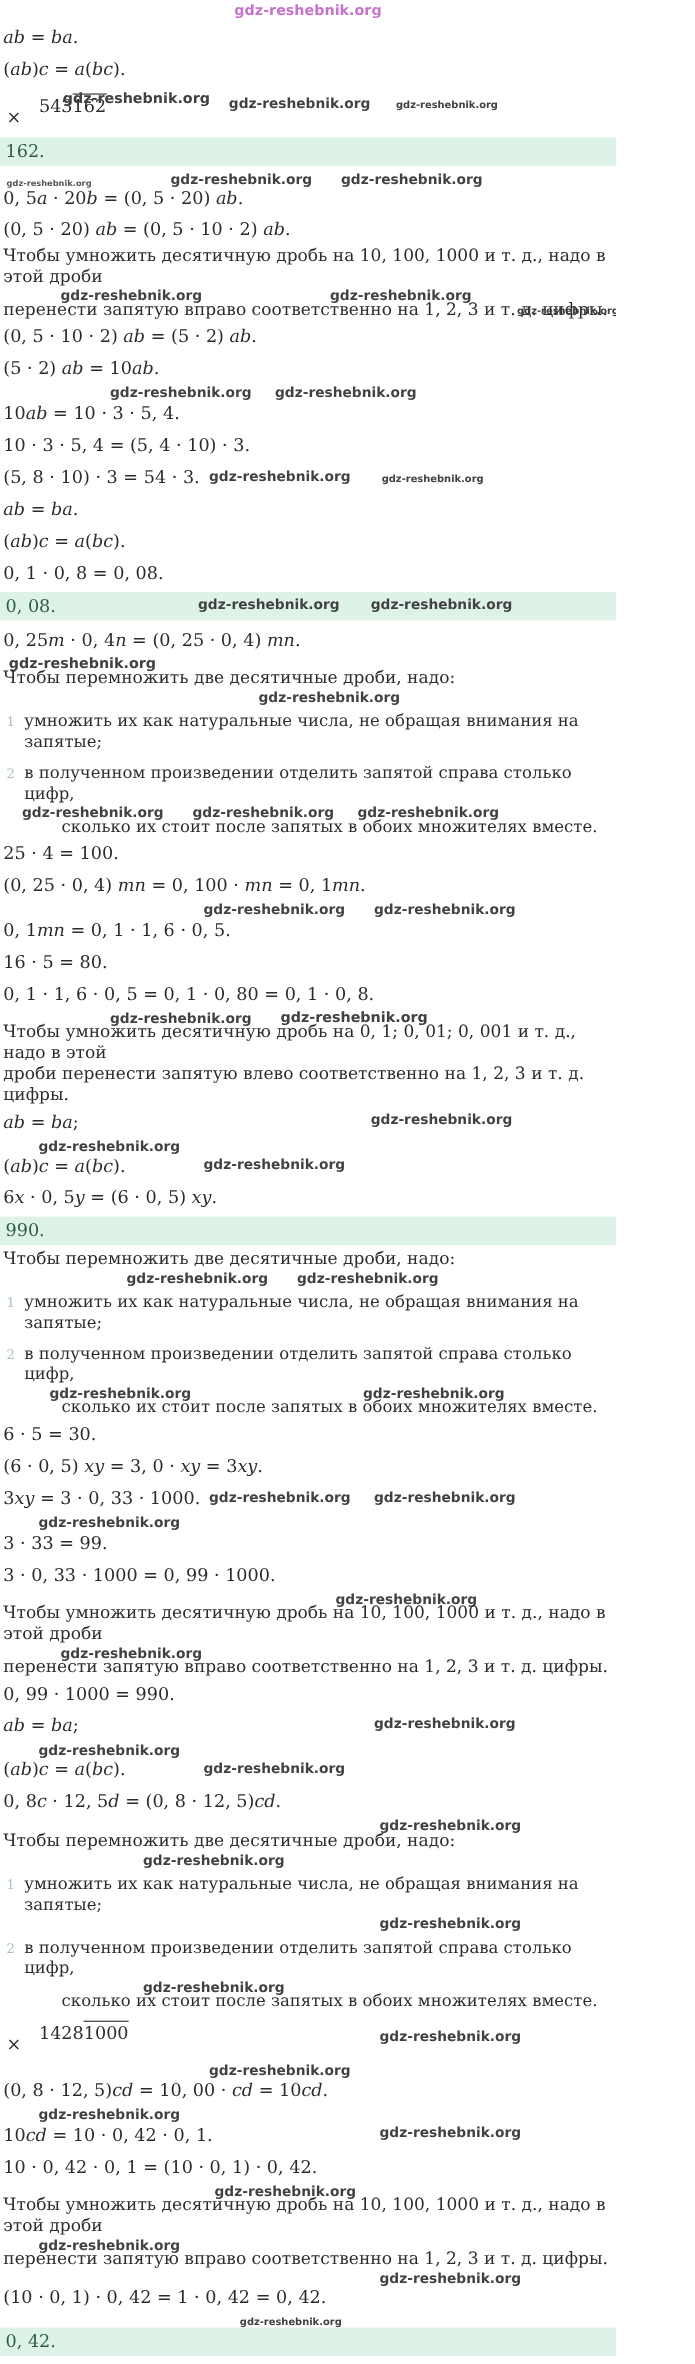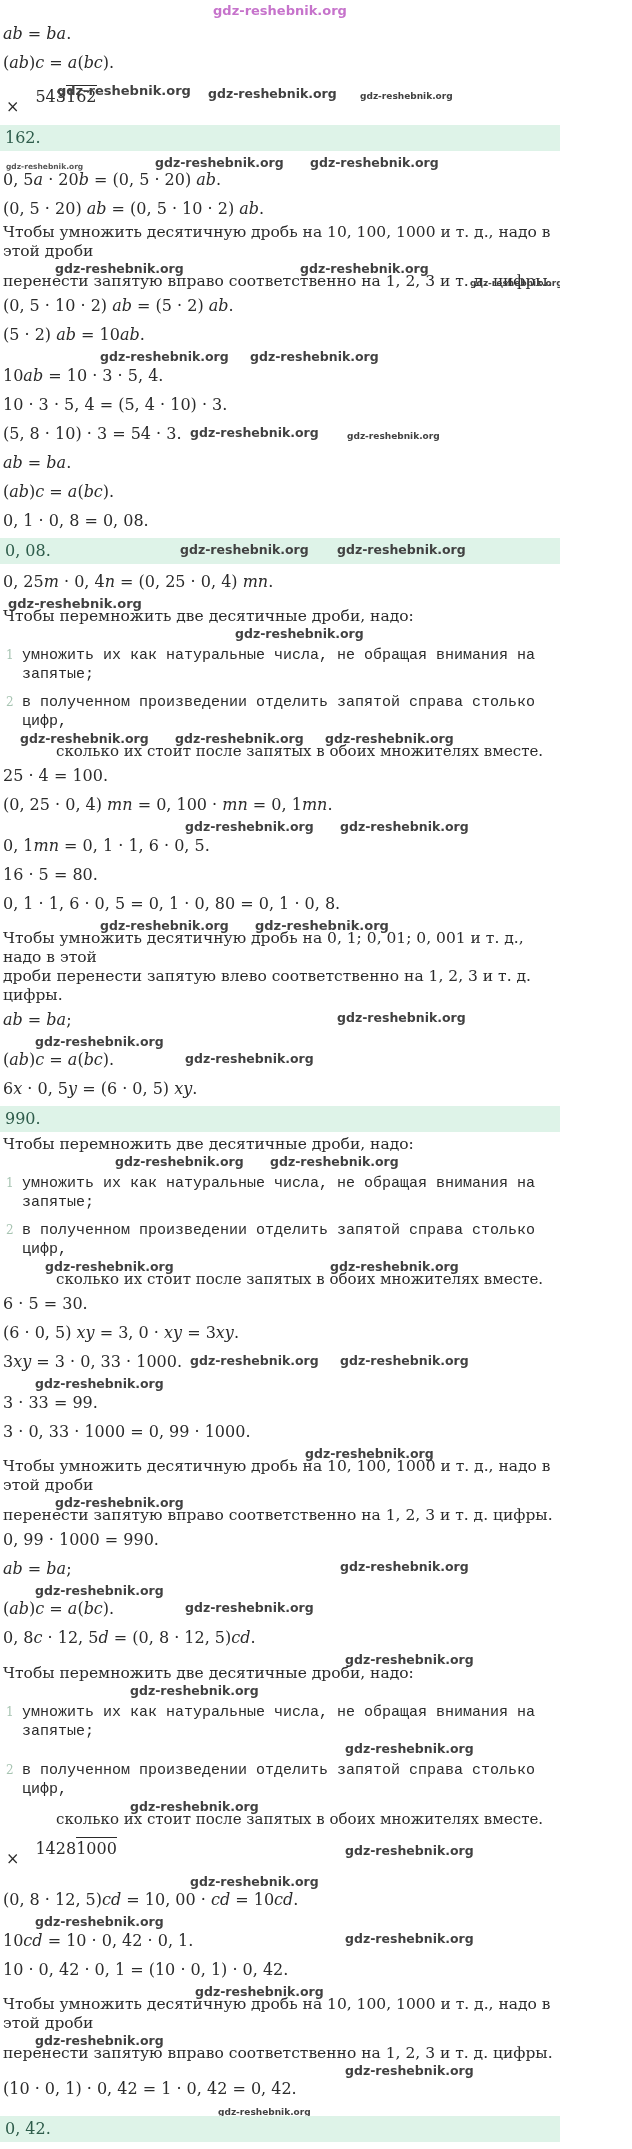--- a/index.html
+++ b/index.html
@@ -16,21 +16,21 @@
   .w.sm{height:15px;}
   .wm{position:absolute;top:0;font-family:"DejaVu Sans",sans-serif;font-weight:bold;
       font-size:12.5px;line-height:15px;color:#414141;white-space:nowrap;}
   .wmb{font-size:13px;}
   .wms{font-size:9px;}
   .wmt{font-size:7.5px;color:#555;}
   .hl{position:relative;background:#def3e8;height:26px;line-height:26px;margin:3px 0;
       padding-left:5px;font-size:16px;color:#2e5c4b;}
   .lr{display:flex;align-items:baseline;margin-top:9px;font-size:15px;line-height:19px;position:relative;}
   .ln{color:#a7c4b2;font-size:12px;flex:none;width:22px;padding-left:6px;box-sizing:border-box;}
-  .lt{flex:1;font-family:Liberation Mono, monospace;}
+  .lt{flex:1;}
   .cont{position:relative;padding-left:28px;font-size:15px;line-height:19px;margin-left:28px;}
   .multrow{position:relative;margin:6px 0;padding-left:6px;}
   .mc{display:flex;align-items:flex-start;font-size:16px;line-height:19px;}
   .mcop{margin-top:14px;margin-right:14px;}
   .mccol{display:inline-flex;flex-direction:row;align-items:flex-end;min-width:30px;padding:0 2px;}
   .mccol .res{border-top:1px solid #2a2a2a;align-self:stretch;text-align:center;margin-top:2px;padding-top:1px;}
 </style>
 </head>
 <body>
 

